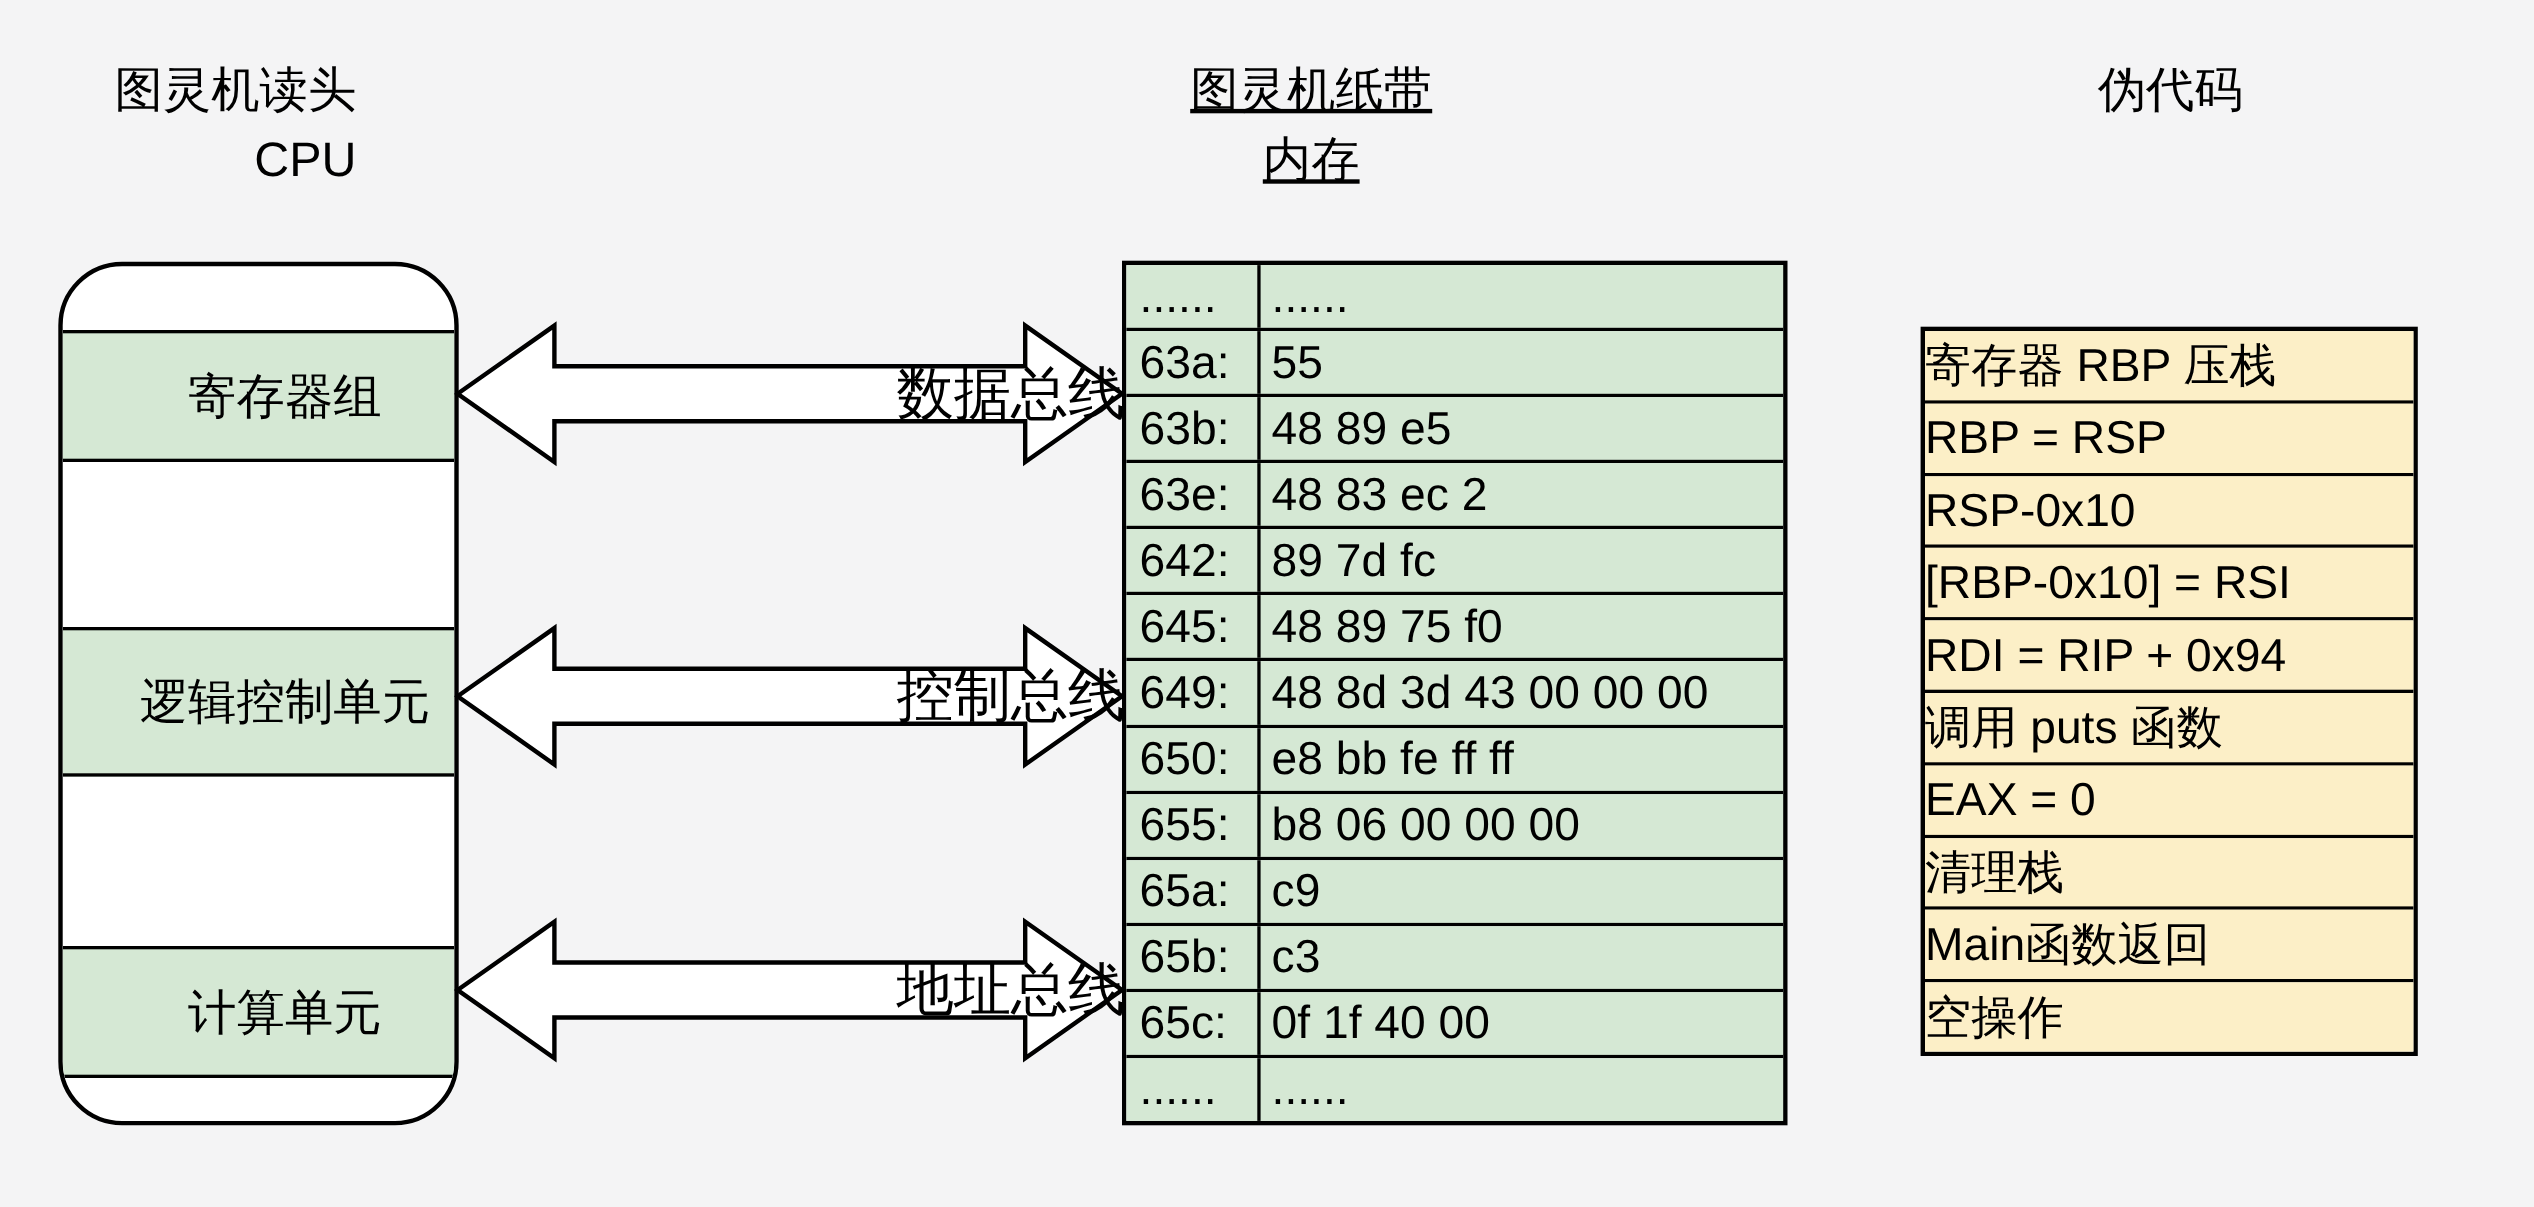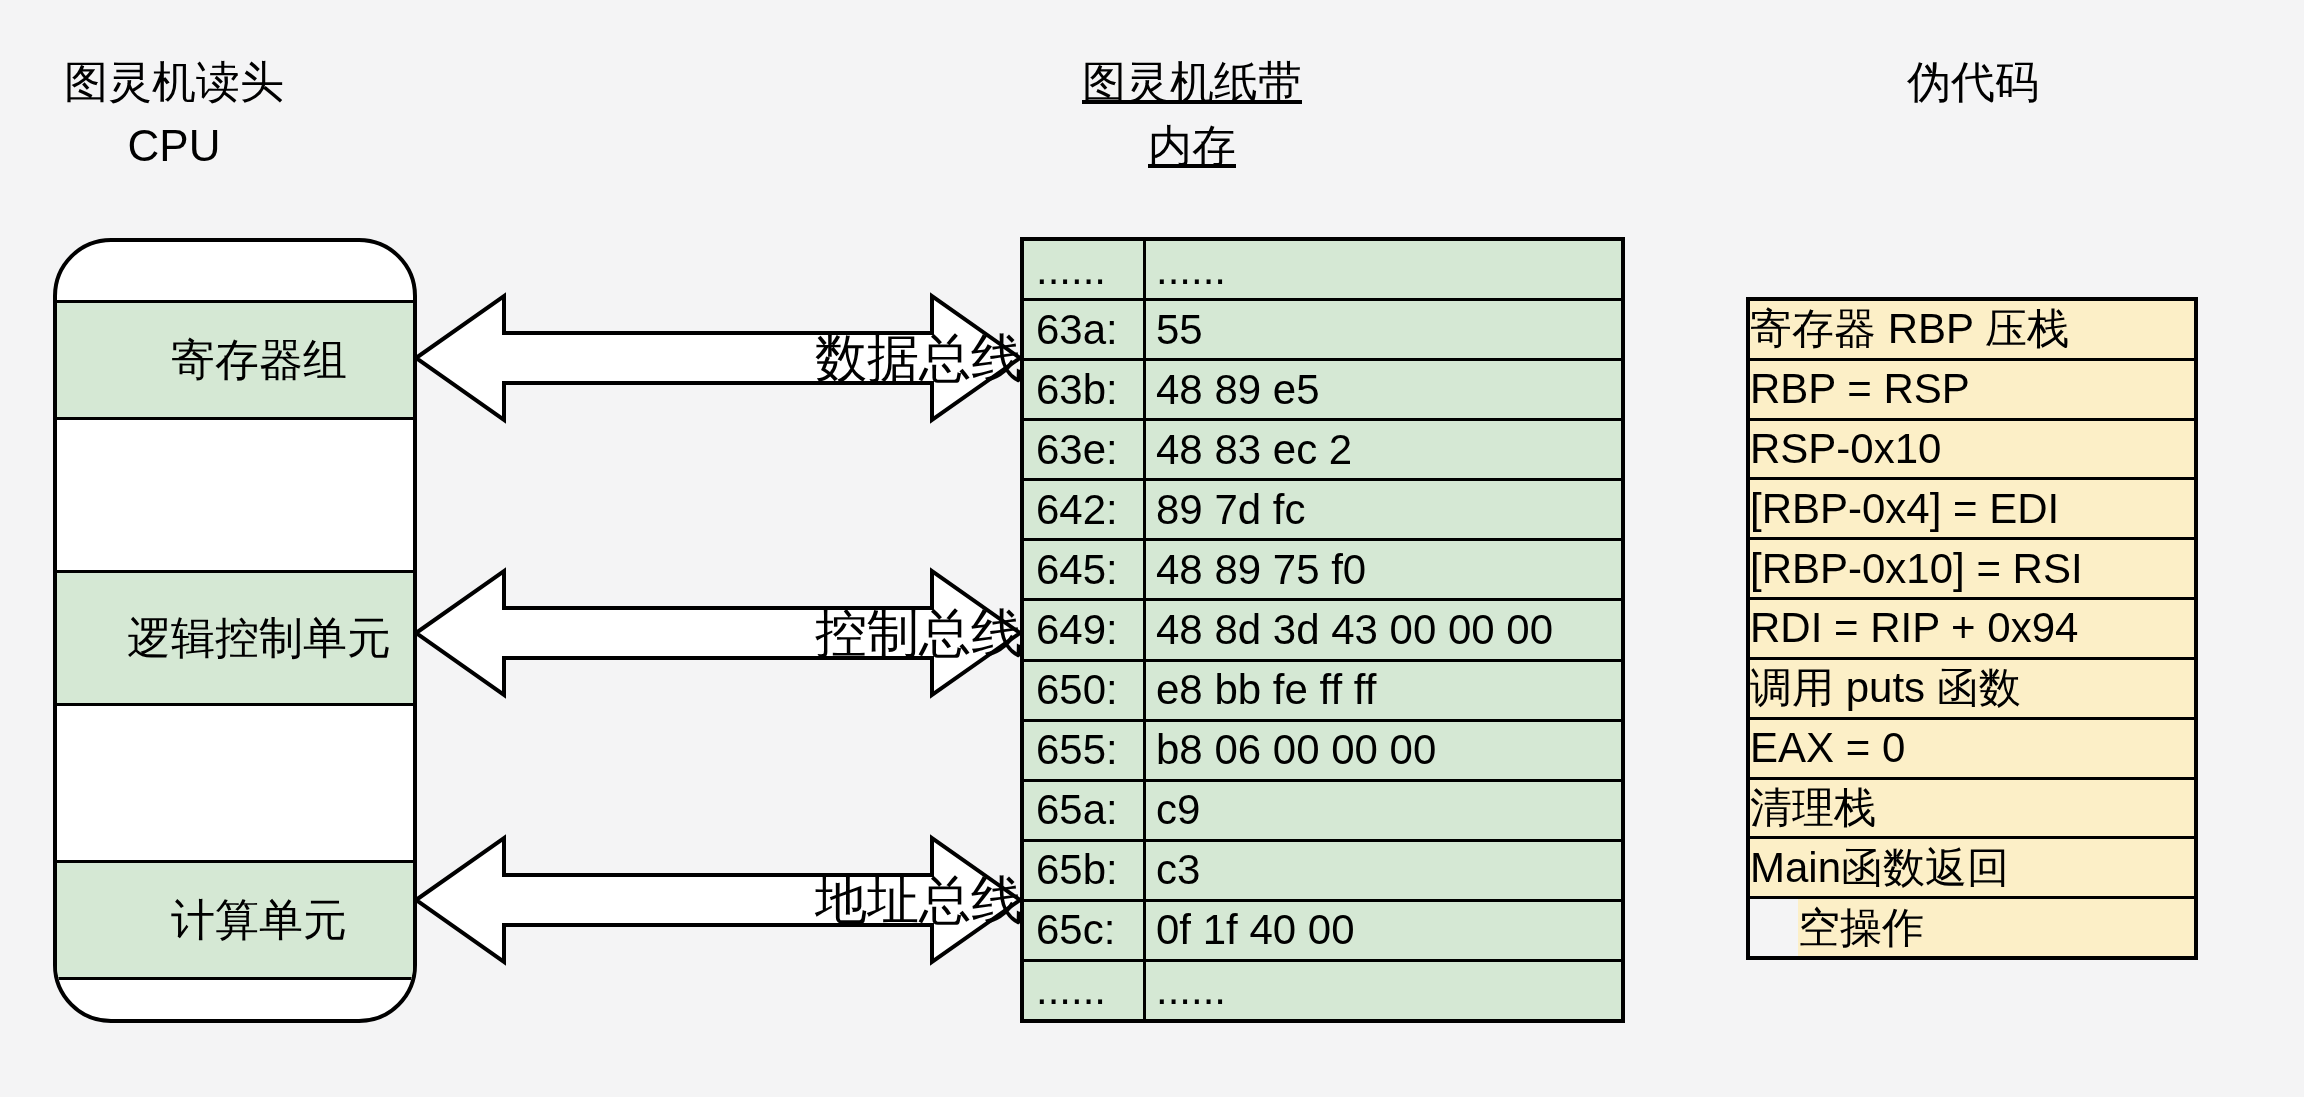--- a/index.html
+++ b/index.html
@@ -3,21 +3,21 @@
 <meta charset="utf-8">
 <style>
   html,body{margin:0;padding:0;background:#f4f4f5;}
   .canvas{
     position:relative;width:2304px;height:1097px;background:#f4f4f5;
     font-family:"Liberation Sans",sans-serif;color:#000;overflow:hidden;
   }
   
   .hdr{position:absolute;text-align:center;font-size:44px;line-height:64px;white-space:nowrap;}
   .hdr div{white-space:nowrap;}
-  #cpu-hdr{left:24px;top:50px;width:300px;}
+  #cpu-hdr{left:24px;top:50px;width:300px;text-align:right;}
   #mem-hdr{left:1042px;top:50px;width:300px;text-decoration:underline;}
   #pc-hdr{left:1823px;top:50px;width:300px;}
 
   
   .cpu-box{
     position:absolute;left:53px;top:238px;width:364px;height:785px;
     background:#ffffff;border:4px solid #000;border-radius:58px;
     box-sizing:border-box;overflow:hidden;display:flex;flex-direction:column;
   }
   .seg{box-sizing:border-box;display:flex;align-items:center;justify-content:center;font-size:44px;padding-left:48px;}
@@ -42,21 +42,21 @@
   }
   .mem-bytes{flex:1;display:flex;align-items:center;padding-left:10px;font-size:42px;overflow:hidden;white-space:nowrap;}
 
   
   #pc{left:1746px;top:297px;width:452px;height:663px;}
   .pc-row{
     flex:1 1 0;display:flex;align-items:center;border-bottom:3px solid #000;
     background:#fcefc7;font-size:42px;box-sizing:border-box;
     min-height:0;overflow:hidden;white-space:nowrap;
   }
-  .pc-row:last-child{border-bottom:none;margin-left:48px;}
+  .pc-row:last-child{border-bottom:none;}
 </style>
 </head>
 <body>
 
 <div class="canvas">
 
   <div class="hdr" id="cpu-hdr">
     <div>图灵机读头</div>
     <div>CPU</div>
   </div>
@@ -157,21 +157,20 @@
     <div class="mem-row">
       <div class="mem-addr">......</div>
       <div class="mem-bytes">......</div>
     </div>
   </div>
 
   <div class="tbl" id="pc">
     <div class="pc-row">寄存器 RBP 压栈</div>
     <div class="pc-row">RBP = RSP</div>
     <div class="pc-row">RSP-0x10</div>
-    <div class="pc-row">[RBP-0x4] = EDI</div>
     <div class="pc-row">[RBP-0x10] = RSI</div>
     <div class="pc-row">RDI = RIP + 0x94</div>
     <div class="pc-row">调用 puts 函数</div>
     <div class="pc-row">EAX = 0</div>
     <div class="pc-row">清理栈</div>
     <div class="pc-row">Main函数返回</div>
     <div class="pc-row">空操作</div>
   </div>
 
 </div>

